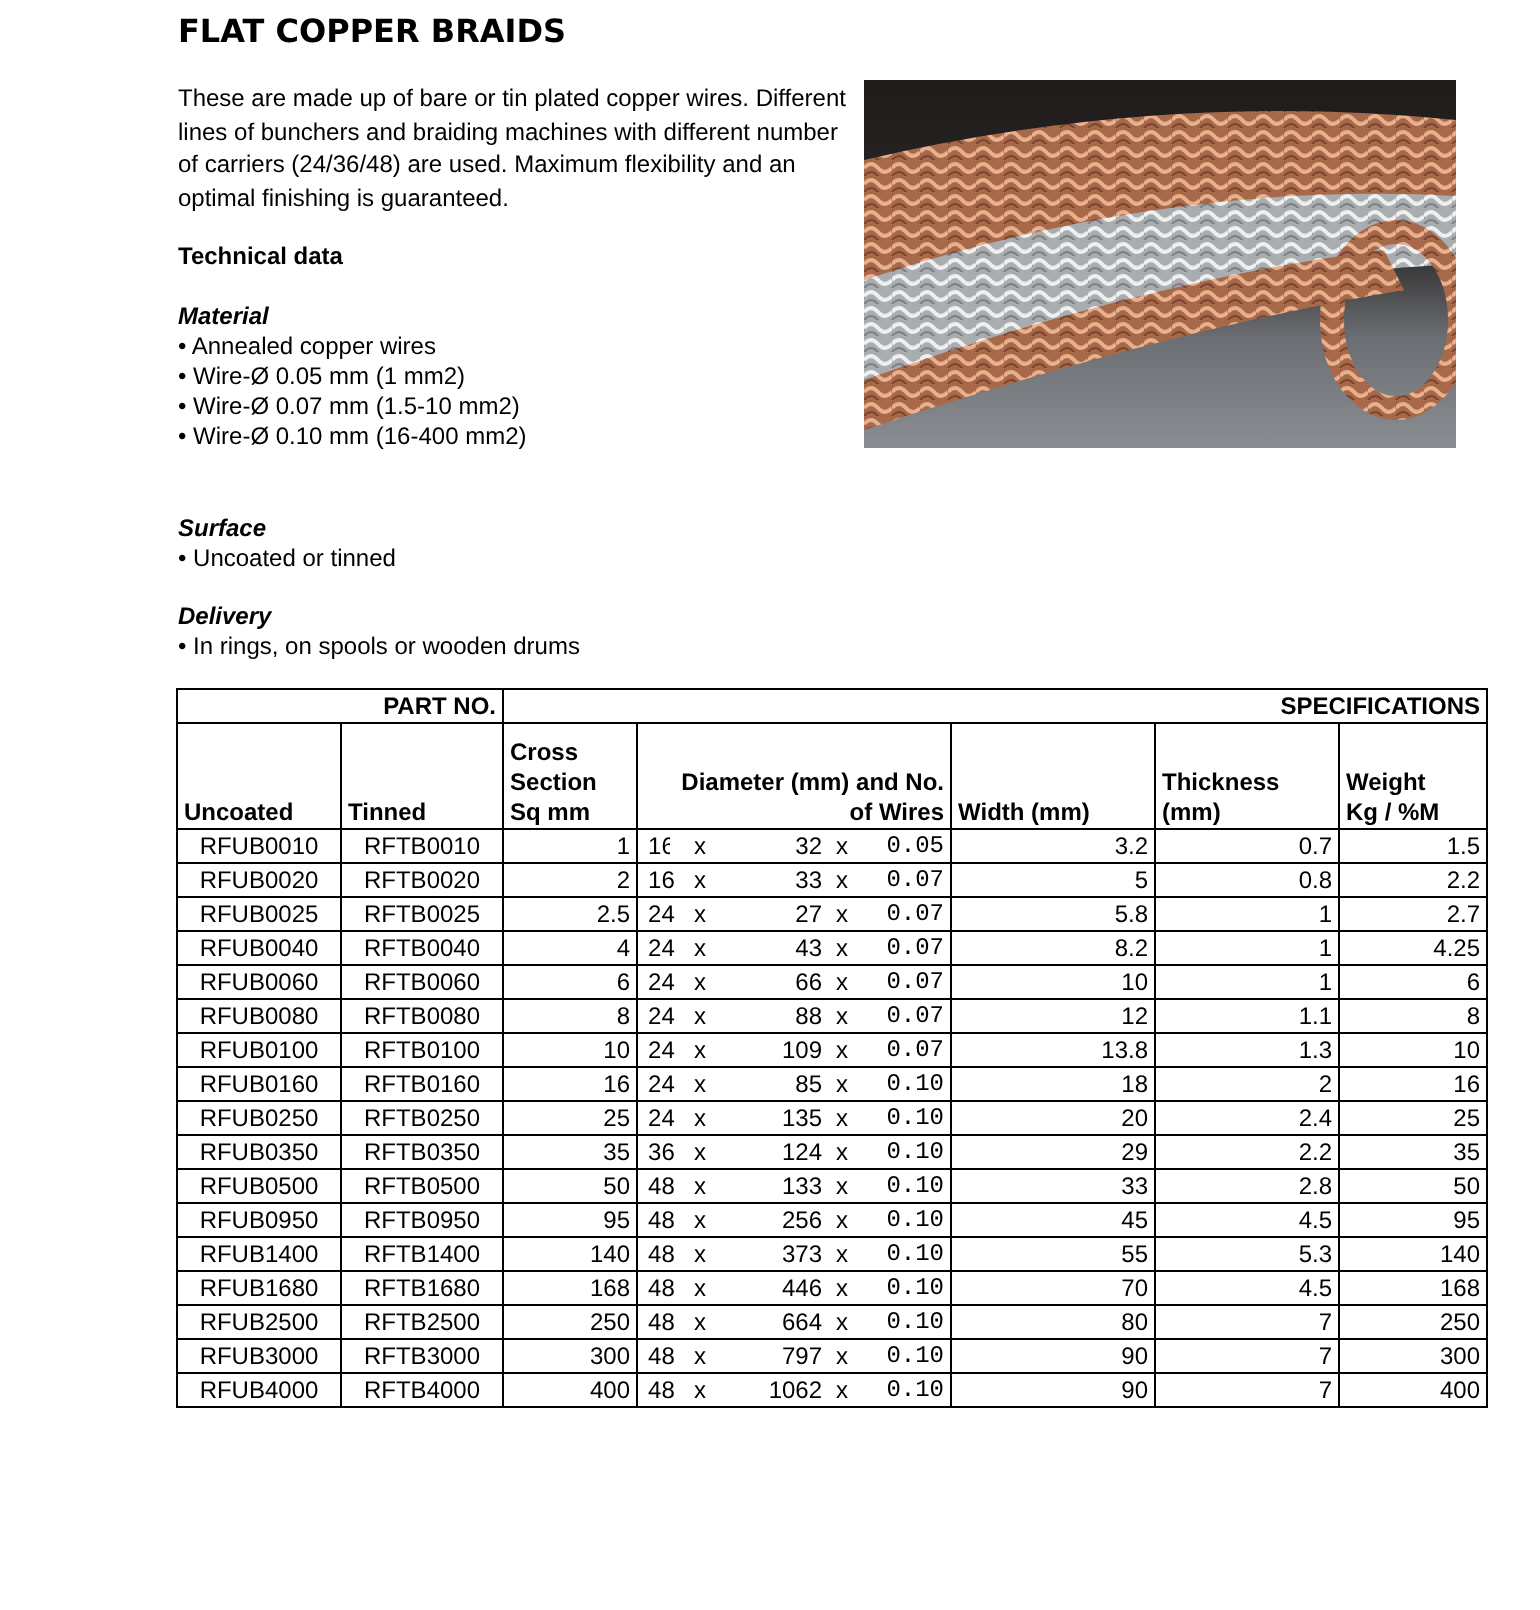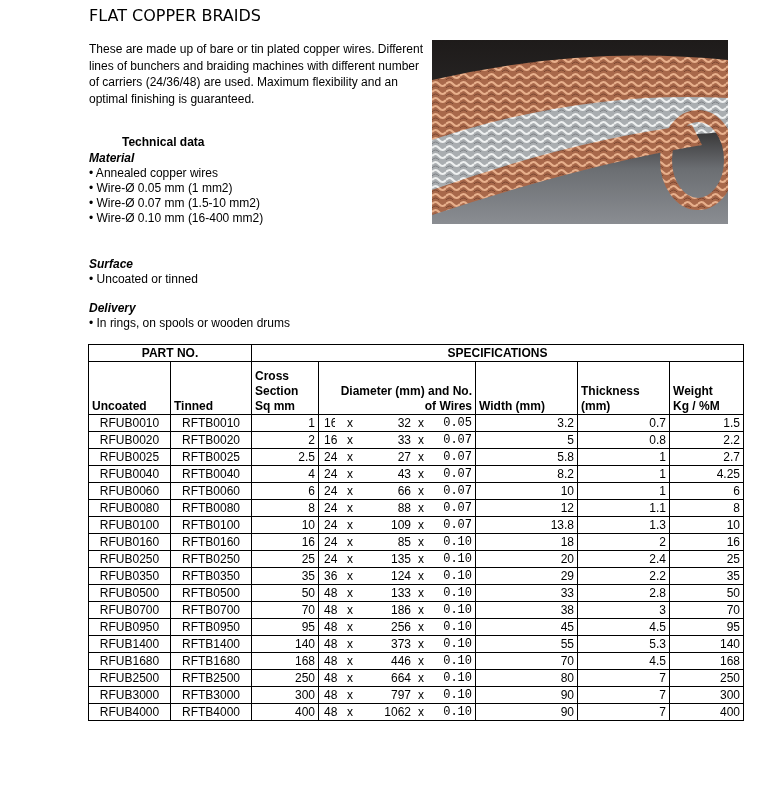--- a/index.html
+++ b/index.html
@@ -1,49 +1,49 @@
 <!DOCTYPE html>
 <html><head>
 <meta charset="utf-8">
 <style>
   html, body { margin: 0; padding: 0; background: #ffffff; }
   body { width: 770px; height: 805px; position: relative; overflow: hidden;
          font-family: "Liberation Sans", sans-serif; color: #000; }
-  .title { position: absolute; left: 89px; top: 6px; font-size: 16px; font-weight: normal;
+  .title { position: absolute; left: 89px; top: 6px; font-size: 16px; font-weight: bold;
            font-family: "DejaVu Sans", sans-serif; letter-spacing: 0px; }
   .intro { position: absolute; left: 89px; top: 41px; width: 340px; font-size: 12px; line-height: 16.5px; }
   .section { position: absolute; left: 89px; font-size: 12px; line-height: 15px; }
   .h-bold { font-weight: bold; }
   .h-ital { font-weight: bold; font-style: italic; }
   .photo { position: absolute; left: 432px; top: 40px; width: 296px; height: 184px; overflow: hidden; background: #2a2624; }
   table.spec { position: absolute; left: 88px; top: 344px; border-collapse: collapse;
                font-size: 12px; table-layout: fixed; width: 655px; }
   table.spec td, table.spec th { border: 1px solid #000; padding: 0 3px; height: 16px; line-height: 15px; }
   table.spec th { font-weight: bold; }
-  .grp { text-align: center; height: 17px; }
+  .grp { text-align: right; height: 17px; }
   .colh { text-align: left; vertical-align: bottom; height: 52px !important; line-height: 14px; }
   .c { text-align: center; }
   .r { text-align: right; }
   .dia { padding: 0 !important; }
   .dia-wrap { display: flex; width: 100%; }
   .dia-a { width: 28px; text-align: left; padding-left: 5px; box-sizing: border-box; }
   .dia-x1 { width: 24px; text-align: left; }
   .dia-n { width: 40px; text-align: right; }
   .dia-x2 { width: 20px; text-align: center; }
   .dia-d { flex: 1; text-align: right; padding-right: 3px; font-family: Liberation Mono, monospace; }
   .clip { display: inline-block; width: 11px; overflow: hidden; white-space: nowrap; vertical-align: top; }
 </style>
 </head>
 <body>
 
 <div class="title">FLAT COPPER BRAIDS</div>
 
 <div class="intro">These are made up of bare or tin plated copper wires. Different lines of bunchers and braiding machines with different number of carriers (24/36/48) are used. Maximum flexibility and an optimal finishing is guaranteed.</div>
 
-<div class="section h-bold" style="top:135px;margin-left:33px;">Technical data</div>
+<div class="section h-bold" style="top:121px;">Technical data</div>
 
 <div class="section" style="top:151px;">
   <div class="h-ital">Material</div>
   <div>• Annealed copper wires</div>
   <div>• Wire-Ø 0.05 mm (1 mm2)</div>
   <div>• Wire-Ø 0.07 mm (1.5-10 mm2)</div>
   <div>• Wire-Ø 0.10 mm (16-400 mm2)</div>
 </div>
 
 <div class="section" style="top:257px;">
@@ -304,37 +304,20 @@
             <span class="dia-n">133</span>
             <span class="dia-x2">x</span>
             <span class="dia-d">0.10</span>
           </div>
         </td>
         <td class="r">33</td>
         <td class="r">2.8</td>
         <td class="r">50</td>
       </tr>
       <tr>
-        <td class="c">RFUB0700</td>
-        <td class="c">RFTB0700</td>
-        <td class="r">70</td>
-        <td class="dia">
-          <div class="dia-wrap">
-            <span class="dia-a"><span>48</span></span>
-            <span class="dia-x1">x</span>
-            <span class="dia-n">186</span>
-            <span class="dia-x2">x</span>
-            <span class="dia-d">0.10</span>
-          </div>
-        </td>
-        <td class="r">38</td>
-        <td class="r">3</td>
-        <td class="r">70</td>
-      </tr>
-      <tr>
         <td class="c">RFUB0950</td>
         <td class="c">RFTB0950</td>
         <td class="r">95</td>
         <td class="dia">
           <div class="dia-wrap">
             <span class="dia-a"><span>48</span></span>
             <span class="dia-x1">x</span>
             <span class="dia-n">256</span>
             <span class="dia-x2">x</span>
             <span class="dia-d">0.10</span>

